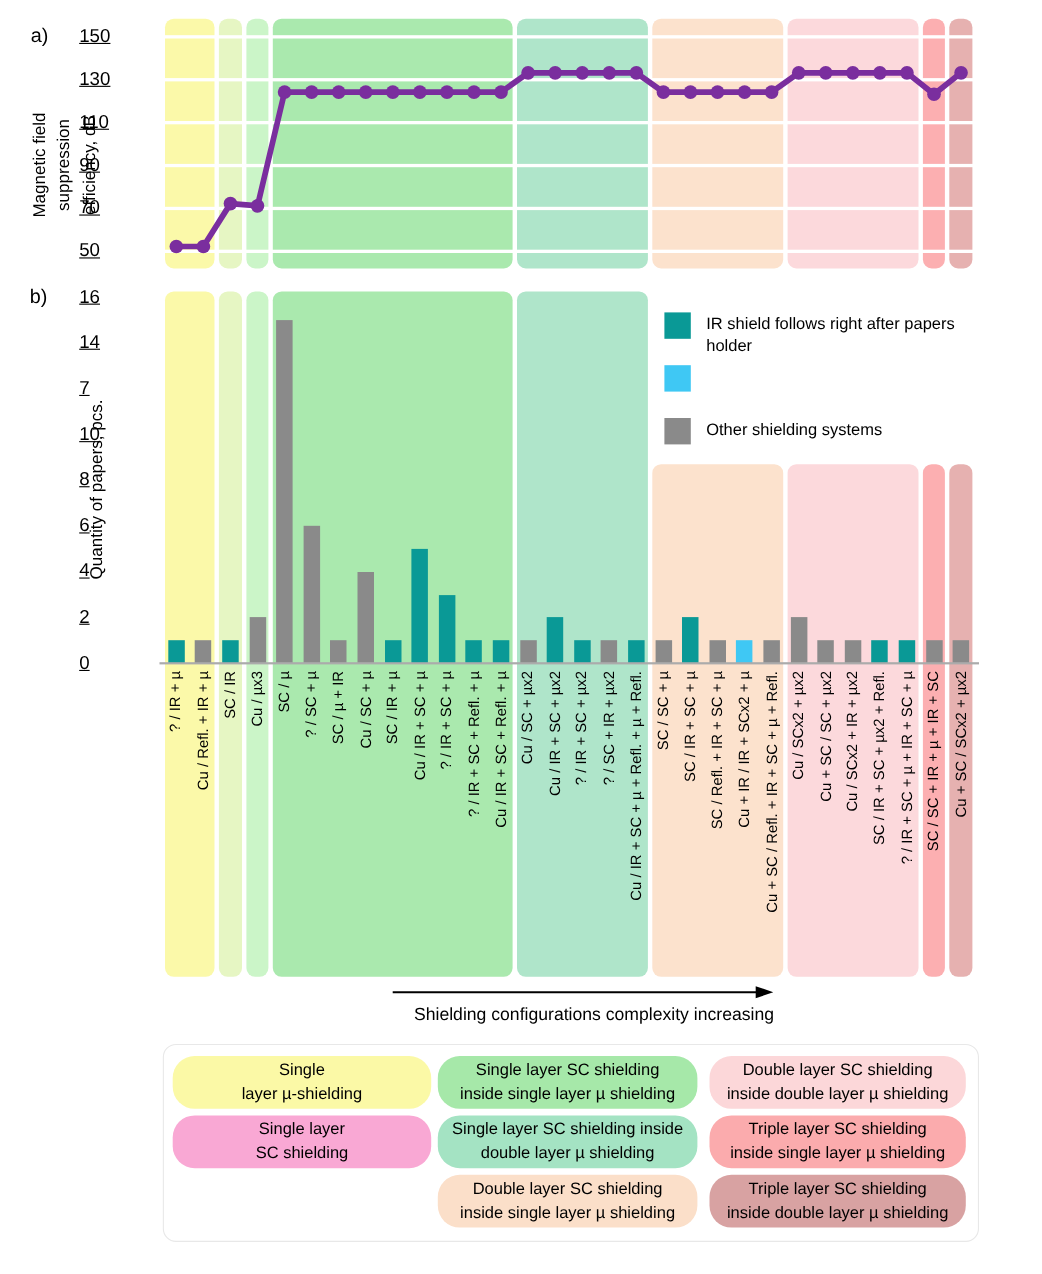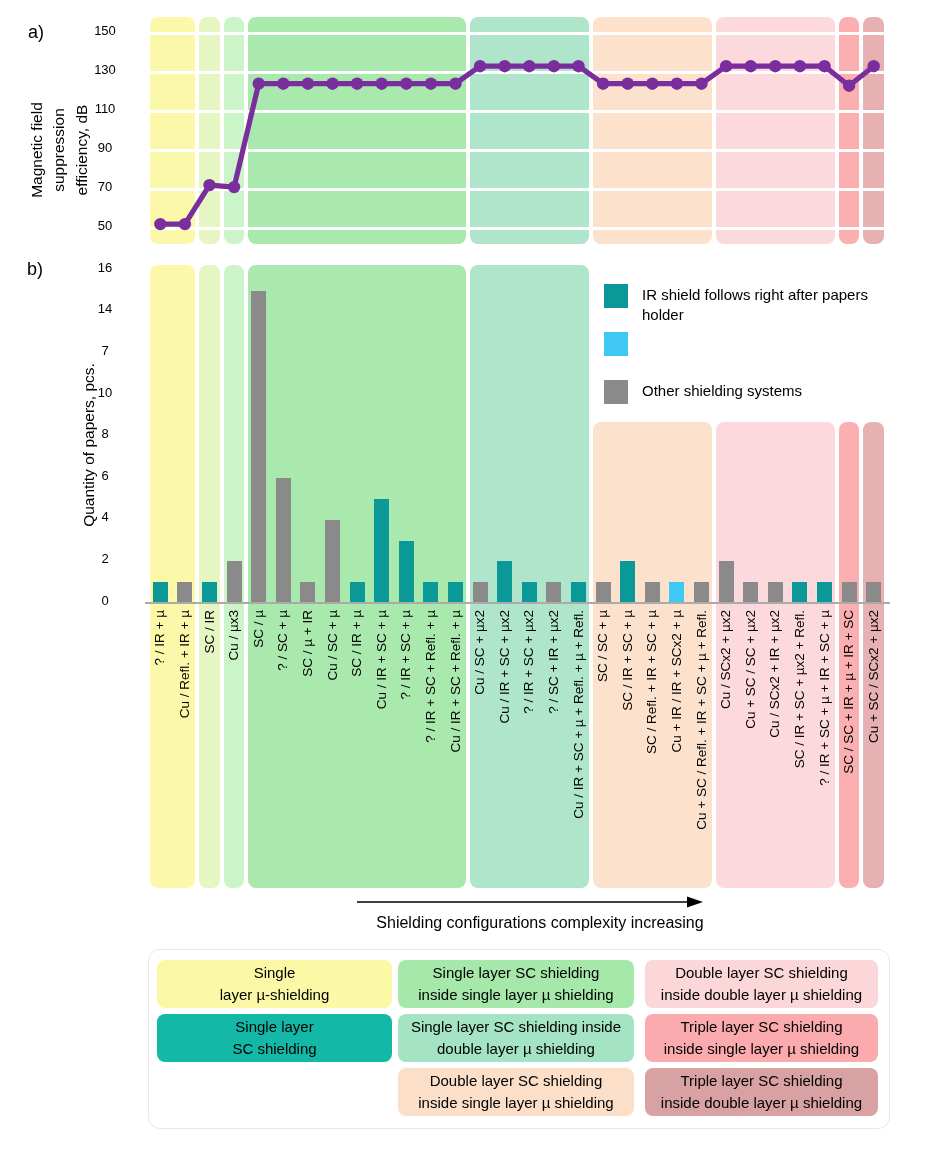--- a/index.html
+++ b/index.html
@@ -3,32 +3,32 @@
 <meta charset="utf-8">
 <style>
   html,body{margin:0;padding:0;background:#fff;}
   .canvas{position:relative;width:947px;height:1158px;background:#fff;overflow:hidden;
           font-family:"Liberation Sans",sans-serif;color:#000;}
   .abs{position:absolute;}
   .panel-letter{font-size:18px;}
   .ytitle-a{width:220px;height:70px;text-align:center;font-size:15.5px;line-height:1.45;
             transform:rotate(-90deg);}
   .ytitle-b{width:240px;height:20px;text-align:center;font-size:15.5px;transform:rotate(-90deg);}
-  .tick{width:66px;text-align:center;font-size:13px;}
+  .tick{width:66px;text-align:left;font-size:17px;text-decoration:underline;}
   .band{border-radius:8px;}
   .gridline{background:#fff;height:3px;}
   .bar{}
   .xlabel{writing-mode:vertical-rl;transform:rotate(180deg);font-size:13.5px;white-space:nowrap;
           line-height:18px;}
   .axis-line{background:#ababab;height:2.5px;}
   .legend-swatch{width:24px;height:24px;}
   .legend-text{width:245px;font-size:15px;line-height:1.33;}
   .arrow-label{width:600px;text-align:center;font-size:16px;}
   .bottom-box{border:1.5px solid #e8e8e8;border-radius:12px;background:#fff;}
-  .legend-cell{border-radius:8px;display:flex;flex-direction:column;align-items:center;
+  .legend-cell{border-radius:20px;display:flex;flex-direction:column;align-items:center;
                justify-content:center;font-size:15px;line-height:1.5;text-align:center;}
   svg{display:block;}
 </style>
 </head>
 <body>
 
 <div class="canvas">
 
   <div class="abs panel-letter" style="left:28px;top:22px;">a)</div>
   <div class="abs panel-letter" style="left:27px;top:259px;">b)</div>
@@ -195,21 +195,21 @@
       <div>layer µ-shielding</div>
     </div>
     <div class="abs legend-cell" style="left: 398px; top: 960px; width: 236px; height: 48px; background: rgb(166, 232, 169);">
       <div>Single layer SC shielding</div>
       <div>inside single layer µ shielding</div>
     </div>
     <div class="abs legend-cell" style="left: 645px; top: 960px; width: 233px; height: 48px; background: rgb(252, 215, 217);">
       <div>Double layer SC shielding</div>
       <div>inside double layer µ shielding</div>
     </div>
-    <div class="abs legend-cell" style="left: 157px; top: 1014px; width: 235px; height: 48px; background: #14b8a6;">
+    <div class="abs legend-cell" style="left: 157px; top: 1014px; width: 235px; height: 48px; background: #f9a8d4;">
       <div>Single layer</div>
       <div>SC shielding</div>
     </div>
     <div class="abs legend-cell" style="left: 398px; top: 1014px; width: 236px; height: 48px; background: rgb(164, 227, 195);">
       <div>Single layer SC shielding inside</div>
       <div>double layer µ shielding</div>
     </div>
     <div class="abs legend-cell" style="left: 645px; top: 1014px; width: 233px; height: 48px; background: rgb(251, 171, 173);">
       <div>Triple layer SC shielding</div>
       <div>inside single layer µ shielding</div>

